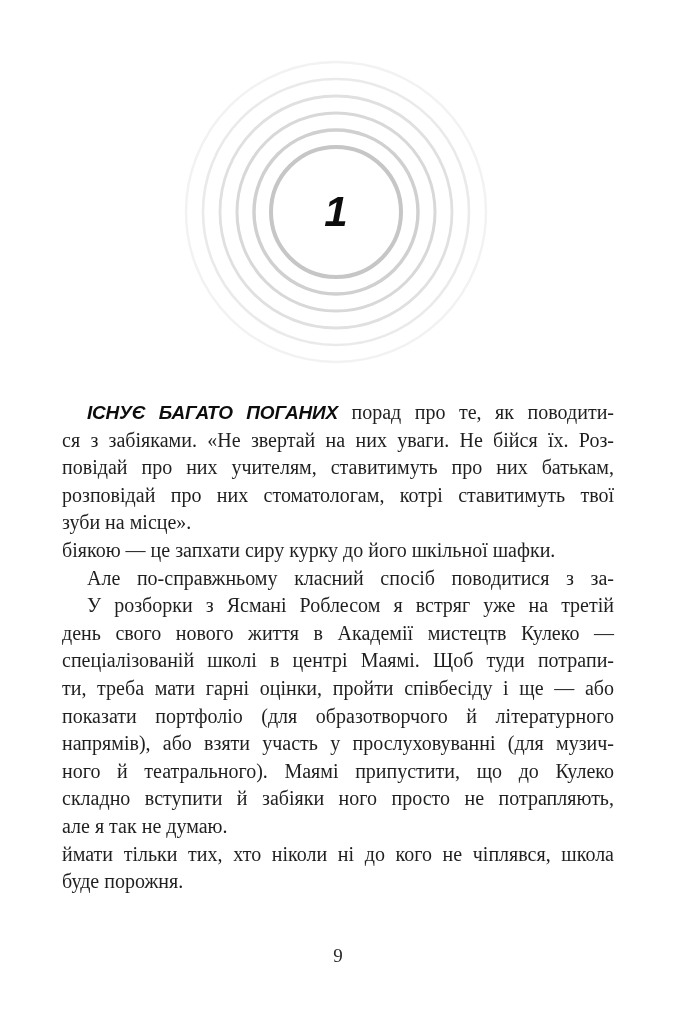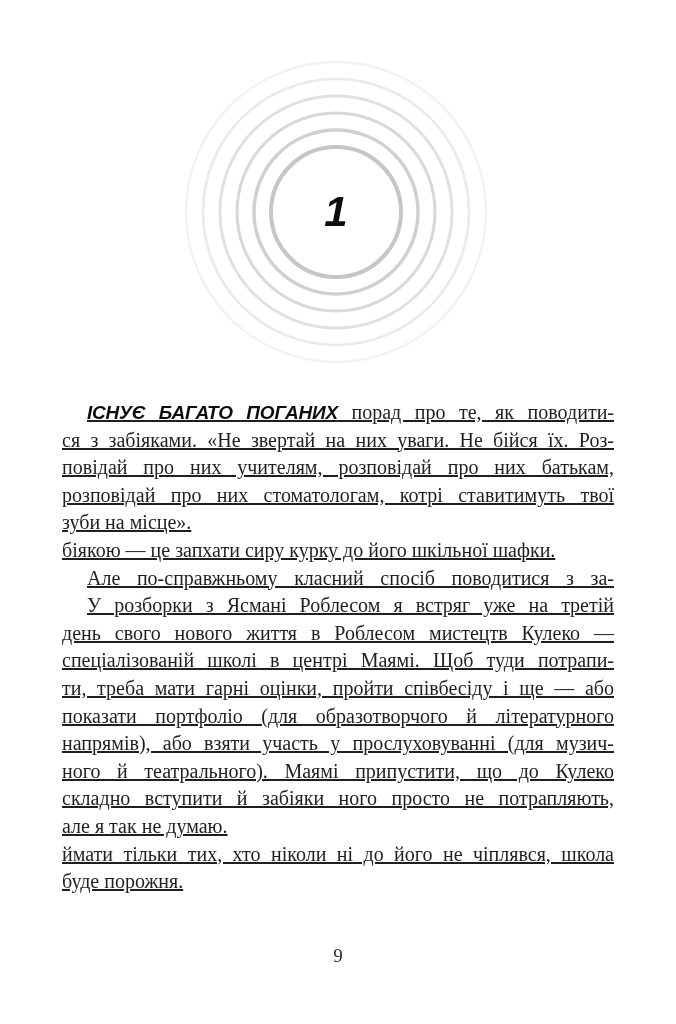--- a/index.html
+++ b/index.html
@@ -44,21 +44,20 @@
     top: 399px;
     width: 552px;
     font-size: 20px;
     line-height: 27.6px;
   }
   .line {
     height: 27.6px;
     text-align: justify;
     text-align-last: justify;
     white-space: normal;
-    text-decoration: underline;
   }
   .line.last {
     text-align-last: left;
   }
   .line.indent {
     text-indent: 25px;
   }
   .leadin {
     font-family: "Liberation Sans", sans-serif;
     font-weight: 700;
@@ -89,33 +88,33 @@
     <circle cx="160" cy="160" r="99" fill="none" stroke-width="3.0" stroke="#d8d8d8"></circle>
     <circle cx="160" cy="160" r="82" fill="none" stroke-width="3.4" stroke="#d0d0d0"></circle>
     <circle cx="160" cy="160" r="65" fill="none" stroke-width="4.0" stroke="#c6c6c6"></circle>
   </svg>
 
   <div class="chapter-number">1</div>
 
   <div class="text-block">
     <div class="line indent"><span class="leadin">ІСНУЄ БАГАТО ПОГАНИХ</span><span> порад про те, як поводити-</span></div>
     <div class="line">ся з забіяками. «Не звертай на них уваги. Не бійся їх. Роз-</div>
-    <div class="line">повідай про них учителям, розповідай про них батькам,</div>
+    <div class="line">повідай про них учителям, ставитимуть про них батькам,</div>
     <div class="line">розповідай про них стоматологам, котрі ставитимуть твої</div>
     <div class="line last">зуби на місце».</div>
     <div class="line last">біякою — це запхати сиру курку до його шкільної шафки.</div>
     <div class="line indent">Але по-справжньому класний спосіб поводитися з за-</div>
     <div class="line indent">У розборки з Ясмані Роблесом я встряг уже на третій</div>
-    <div class="line">день свого нового життя в Роблесом мистецтв Кулеко —</div>
+    <div class="line">день свого нового життя в Академії мистецтв Кулеко —</div>
     <div class="line">спеціалізованій школі в центрі Маямі. Щоб туди потрапи-</div>
     <div class="line">ти, треба мати гарні оцінки, пройти співбесіду і ще — або</div>
     <div class="line">показати портфоліо (для образотворчого й літературного</div>
     <div class="line">напрямів), або взяти участь у прослуховуванні (для музич-</div>
     <div class="line">ного й театрального). Маямі припустити, що до Кулеко</div>
     <div class="line">складно вступити й забіяки ного просто не потрапляють,</div>
     <div class="line last">але я так не думаю.</div>
-    <div class="line">ймати тільки тих, хто ніколи ні до його не чіплявся, школа</div>
+    <div class="line">ймати тільки тих, хто ніколи ні до кого не чіплявся, школа</div>
     <div class="line last">буде порожня.</div>
   </div>
 
   <div class="page-number">9</div>
 
 </div>
 
 </body></html>

